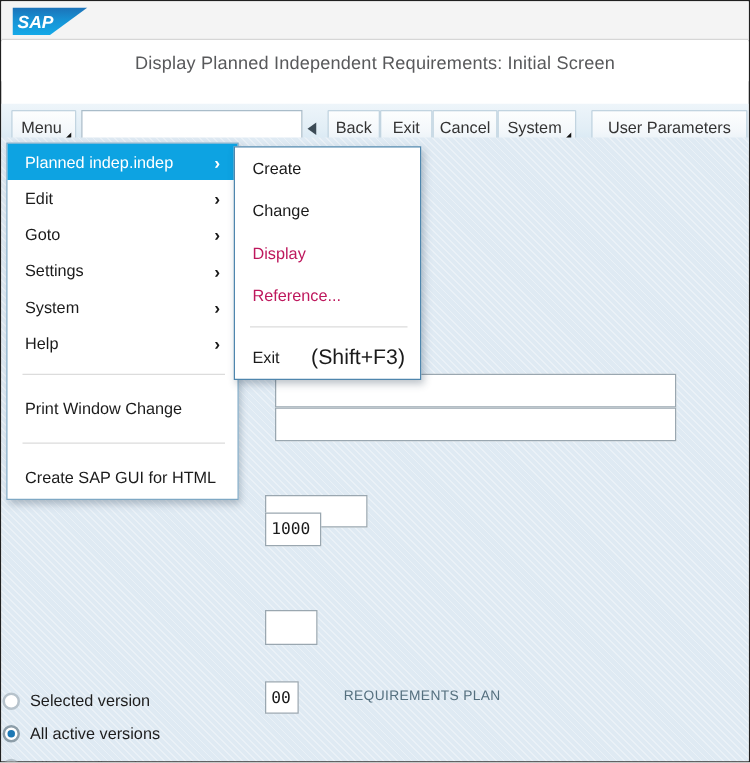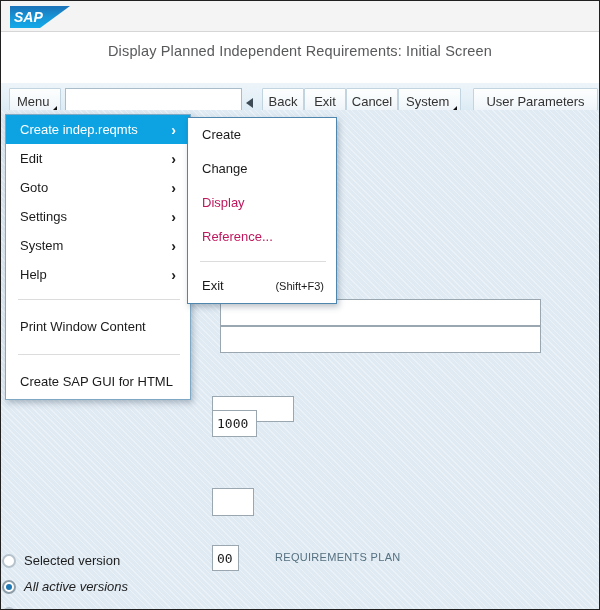--- a/index.html
+++ b/index.html
@@ -162,21 +162,21 @@
   
   .radio-row {
     position: absolute;
     left: 1px;
     height: 20px;
     display: flex;
     align-items: flex-end;
     cursor: default;
   }
   .radio-row.r1 { top: 438px; }
-  .radio-row.r2 { top: 464px; font-style: italic; }
+  .radio-row.r2 { top: 464px; }
   .radio-row.r3 { top: 491px; }
   .radio-dot {
     width: 14px; height: 14px;
     border-radius: 50%;
     background: #ffffff;
     border: 2px solid #b7c3cc;
     box-sizing: border-box;
     position: relative;
     flex: 0 0 auto;
   }
@@ -239,21 +239,21 @@
     margin-top: -6px;
     font-size: 14px;
     font-weight: bold;
     line-height: 12px;
     color: #1b1b1b;
   }
   .mi.sel .chev { color: #ffffff; }
   .mi .accel {
     position: absolute;
     right: 12px; top: 0;
-    font-size: 11px;
+    font-size: 17px;
     color: #1b1b1b;
   }
   .mi-sep {
     height: 1px;
     margin: 7px 10px 7px 12px;
     background: #dcdcdc;
   }
   .mi-sep.wide { margin: 10px 10px 10px 12px; }
   .mi.pad-big { height: 34px; line-height: 34px; }
 </style>
@@ -324,21 +324,21 @@
     </div>
     <div class="radio-row r3">
       <span class="radio-dot"></span>
       <span class="radio-label">All active/inactive versions</span>
     </div>
 
   </div>
 
   <div class="menu-panel menu-main">
     <div class="mi tall sel">
-      <span>Create indep.reqmts</span>
+      <span>Planned indep.indep</span>
       <span class="chev">›</span>
     </div>
     <div class="mi tall">
       <span>Edit</span>
       <span class="chev">›</span>
     </div>
     <div class="mi tall">
       <span>Goto</span>
       <span class="chev">›</span>
     </div>
@@ -351,21 +351,21 @@
       <span class="chev">›</span>
     </div>
     <div class="mi tall">
       <span>Help</span>
       <span class="chev">›</span>
     </div>
 
     <div class="mi-sep wide"></div>
 
     <div class="mi pad-big">
-      <span>Print Window Content</span>
+      <span>Print Window Change</span>
     </div>
 
     <div class="mi-sep wide"></div>
 
     <div class="mi pad-big">
       <span>Create SAP GUI for HTML</span>
     </div>
   </div>
 
   <div class="menu-panel menu-sub">

